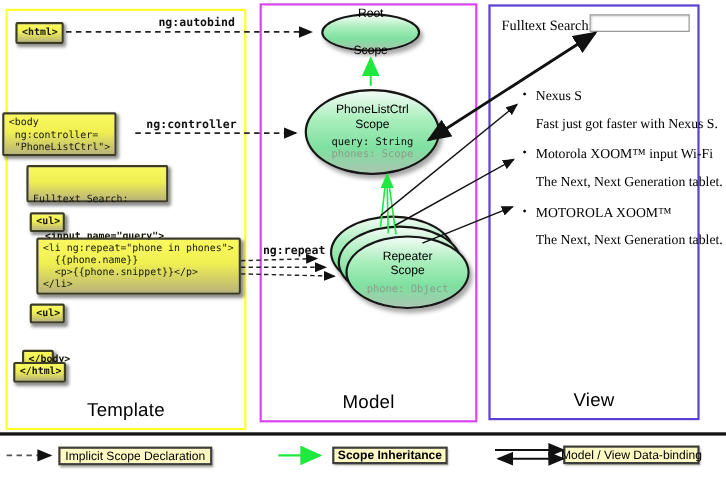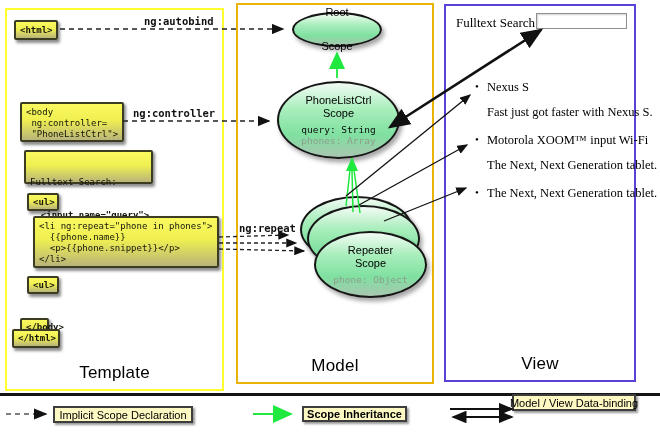--- a/index.html
+++ b/index.html
@@ -2,21 +2,21 @@
 <html><head>
 <meta charset="utf-8">
 <style>
   * { margin:0; padding:0; box-sizing:border-box; }
   body { background:#fff; font-family:"Liberation Sans", sans-serif; }
   #stage { position:relative; width:660px; height:435px; background:#fff; overflow:hidden; }
 
   
   .col { position:absolute; background:#fff; }
   .col-template { left:5px; top:8px; width:219px; height:383px; border:2px solid #ffff2e;padding-left:37px; }
-  .col-model    { left:236px; top:3px; width:198px; height:381px; border:2px solid #eab308; }
+  .col-model    { left:236px; top:3px; width:198px; height:381px; border:2px solid #d946ef; }
   .col-view     { left:444px; top:4px; width:192px; height:378px; border:2px solid #5b3fd6; }
   .col-title { position:absolute; bottom:6px; left:0; width:100%; text-align:center;
                font-size:17px; color:#000; letter-spacing:.2px; }
 
   
   .codebox { position:absolute; border:2px solid #3c3c22; border-radius:2px;
              background:linear-gradient(180deg,#fafa60 0%, #efef52 45%, #b9b479 100%);
              box-shadow:2px 2.5px 3px rgba(0,0,0,.45);
              font-family:"DejaVu Sans Mono", monospace; font-size:9px; line-height:11px;
              color:#14140a; padding:3px 4px; white-space:pre; z-index:3; }
@@ -51,21 +51,21 @@
   .vi-title .bullet { position:absolute; left:-12px; top:0px; font-size:11px; }
   .vi-desc { margin-bottom:13px; white-space:nowrap;text-align:center; }
 
   
   .separator { position:absolute; left:0; top:393px; width:660px; height:3px; background:#141414; z-index:3; }
   .legendbox { position:absolute; border:2px solid #3d3d3d; background:#fef9c3;
                box-shadow:1.5px 2px 2px rgba(0,0,0,.4); display:flex; align-items:center; justify-content:center;
                font-size:11px; color:#000; z-index:3; white-space:nowrap; }
   #leg-implicit { left:53px; top:406px; width:140px; height:17px; }
   #leg-inherit  { left:302px; top:406px; width:105px; height:16px;font-weight:bold; }
-  #leg-binding  { left:512px; top:394px; width:124px; height:17px; }
+  #leg-binding  { left:512px; top:405px; width:124px; height:17px; }
 
   
   #arrowlayer { position:absolute; left:0; top:0; width:660px; height:435px; z-index:5; pointer-events:none; }
 </style>
 </head>
 <body>
 
 <div id="stage">
 
   <div class="col col-template">
@@ -73,21 +73,21 @@
   </div>
   <div class="col col-model">
     <div class="col-title">Model</div>
   </div>
   <div class="col col-view">
     <div class="col-title">View</div>
   </div>
 
   <div class="codebox tag" style="left:14px; top:20px; width:44px; height:20px;">&lt;html&gt;</div>
 
-  <div class="codebox" style="left:20px; top:102px; width:104px; height:40px;">&lt;body
+  <div class="codebox" style="left:2px; top:102px; width:104px; height:40px;">&lt;body
  ng:controller=
  "PhoneListCtrl"&gt;</div>
 
   <div class="codebox" style="left:24px; top:150px; width:129px; height:34px;">
     <div class="cb-line">Fulltext Search:</div>
     <div class="cb-bold">  &lt;input name="query"&gt;</div>
   </div>
 
   <div class="codebox tag" style="left:27px; top:193px; width:32px; height:18px;">&lt;ul&gt;</div>
 
@@ -109,27 +109,27 @@
   <div class="ellipse" style="left:292px; top:12px; width:90px; height:35px;gap:21px;">
     <div class="ename">Root</div>
     <div class="ename">Scope</div>
   </div>
 
   <div class="ellipse" style="left:277px; top:81px; width:123px; height:78px;">
     <div class="ename">PhoneListCtrl</div>
     <div class="ename">Scope</div>
     <div class="eprops">
       <div class="prop-strong">query: String</div>
-      <div class="prop-dim">phones: Array</div>
+      <div class="prop-dim">phones: Scope</div>
     </div>
   </div>
 
   <div class="ellipse" style="left:300px; top:196px; width:113px; height:67px;"></div>
   <div class="ellipse" style="left:307px; top:205px; width:113px; height:67px;"></div>
-  <div class="ellipse" style="left:314px; top:231px; width:113px; height:67px;text-align:center;">
+  <div class="ellipse" style="left:314px; top:214px; width:113px; height:67px;text-align:center;">
     <div class="ename">Repeater</div>
     <div class="ename">Scope</div>
     <div class="eprops">
       <div class="prop-dim">phone: Object</div>
     </div>
   </div>
 
   <div class="view-search-label">Fulltext Search:</div>
   <input class="view-input" type="text" value="" style="">
 
@@ -141,20 +141,21 @@
     <div class="vi-desc">Fast just got faster with Nexus S.</div>
 
     <div class="vi-title">
       <span class="bullet">•</span>
       <span>Motorola XOOM™  input Wi-Fi</span>
     </div>
     <div class="vi-desc">The Next, Next Generation tablet.</div>
 
     <div class="vi-title">
       <span class="bullet">•</span>
+      <span>MOTOROLA XOOM™</span>
     </div>
     <div class="vi-desc">The Next, Next Generation tablet.</div>
   </div>
 
   <div class="separator"></div>
   <div class="legendbox" id="leg-implicit">Implicit Scope Declaration</div>
   <div class="legendbox" id="leg-inherit">Scope Inheritance</div>
   <div class="legendbox" id="leg-binding">Model / View Data-binding</div>
 
   <svg id="arrowlayer" viewBox="0 0 660 435">

